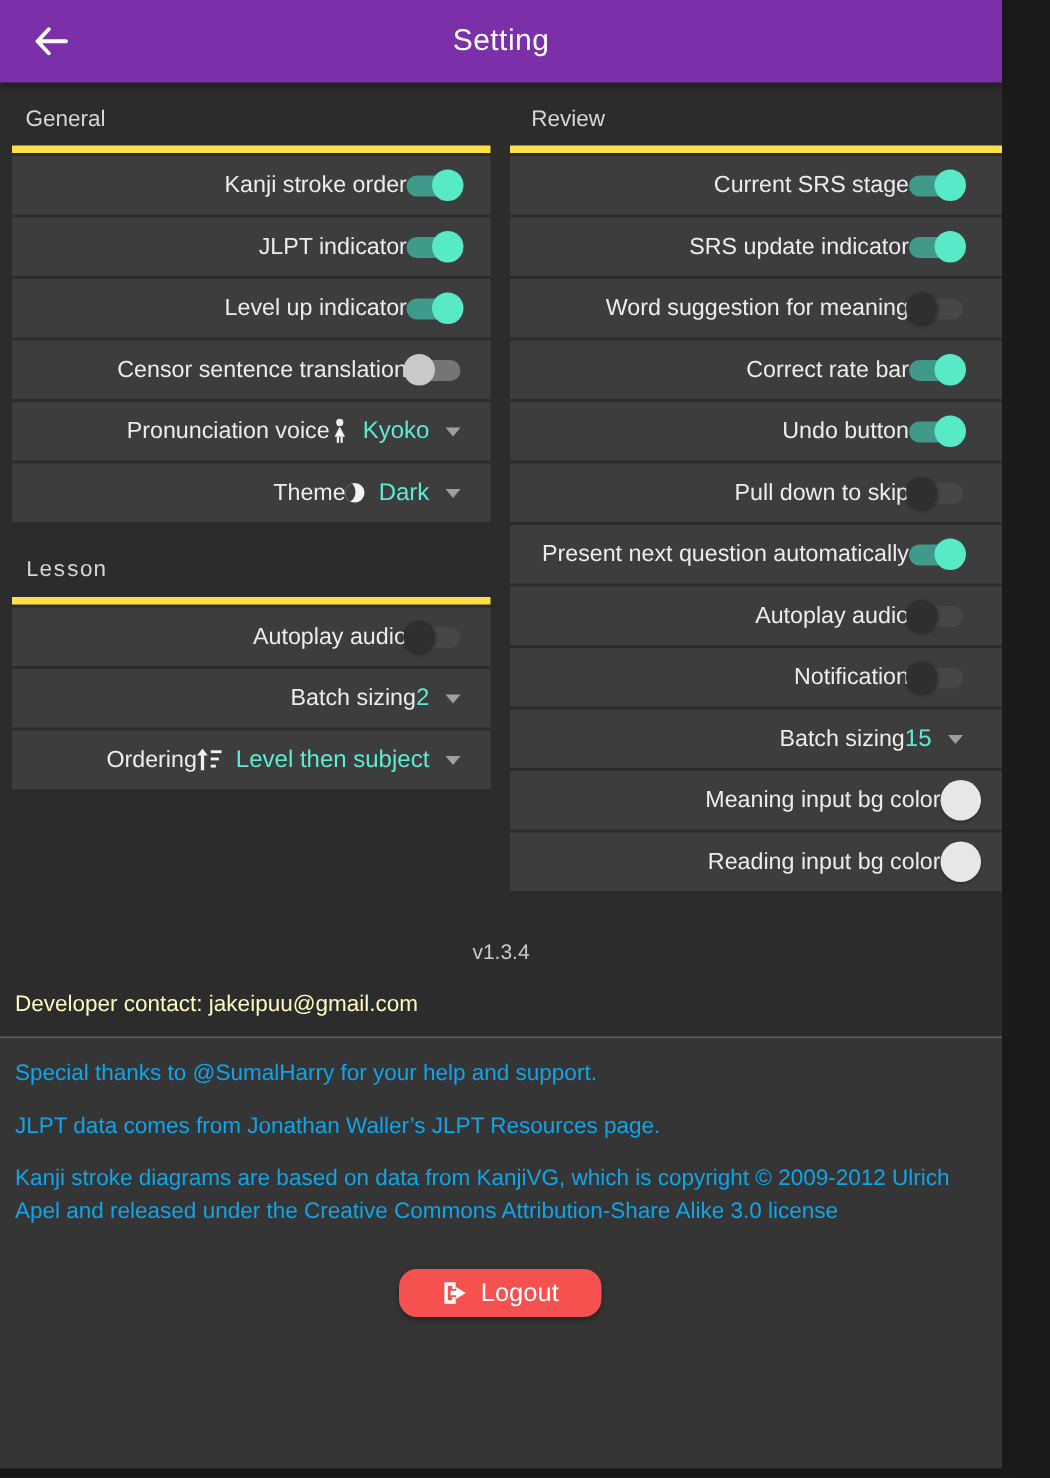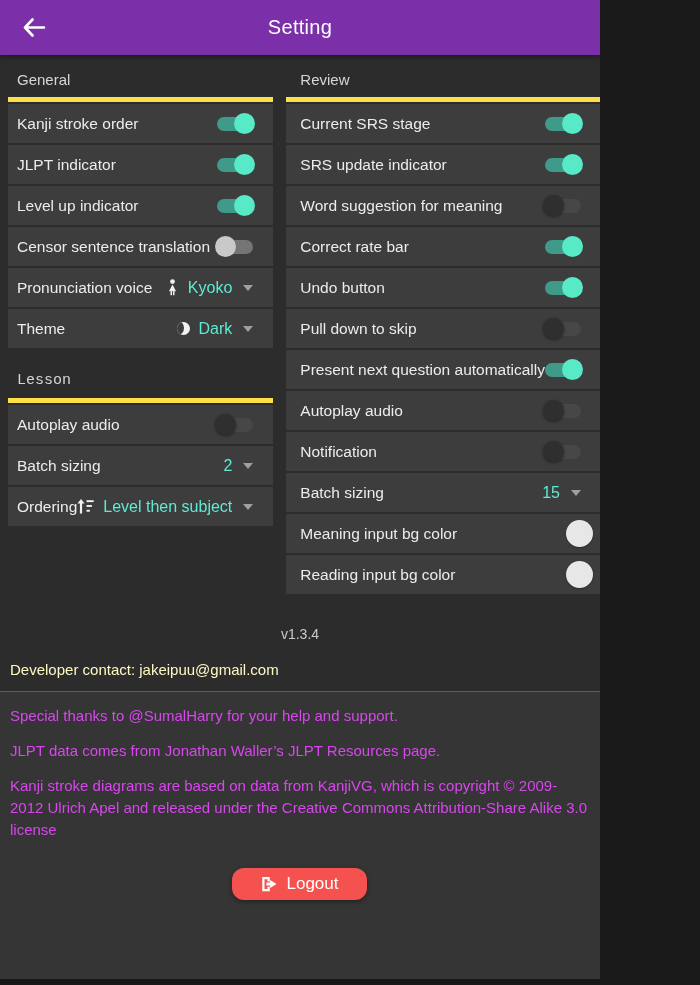--- a/index.html
+++ b/index.html
@@ -1,34 +1,34 @@
 <!DOCTYPE html>
 <html><head>
 <meta charset="utf-8">
 <style>
   * { margin:0; padding:0; box-sizing:border-box; }
   html,body { background:#1a1a1a; }
   body { font-family:"Liberation Sans", sans-serif; }
-  .app { position:relative; width:600px; height:985px; background:#2c2c2c; overflow:hidden; display:flex; flex-direction:column; }
+  .app { position:relative; width:668px; height:985px; background:#2c2c2c; overflow:hidden; display:flex; flex-direction:column; }
 
   
   .header { height:55px; background:#7b2fa8; display:flex; align-items:center; position:relative; box-shadow:0 2px 5px rgba(0,0,0,.4); flex:0 0 auto; z-index:2; }
   .back-btn { position:absolute; left:14px; top:0; height:55px; width:40px; display:flex; align-items:center; justify-content:center; cursor:pointer; background:none; border:none; }
   .header-title { flex:1; text-align:center; color:#ffffff; font-size:20px; letter-spacing:.3px; }
 
   
   .content { display:flex; align-items:flex-start; padding-left:8px; flex:0 0 auto; }
   .col-left  { width:335px; }
   .col-right { width:344px; margin-left:13px; }
 
   .section-title { padding:16px 0 9px 9px; font-size:15px; color:#d6d6d6; border-bottom:5px solid #fde047; margin-bottom:2px; }
   .section-title.spaced { padding-top:22px;font-family:Liberation Mono, monospace; }
   .col-right .section-title { padding-left:14px; }
 
-  .row { height:39px; margin-bottom:2px; background:#3d3d3d; display:flex; align-items:center; padding:0 20px 0 9px; }
+  .row { height:39px; margin-bottom:2px; background:#3d3d3d; display:flex; align-items:center; padding:0 20px 0 9px;text-align:right; }
   .col-right .row { padding:0 26px 0 14px; }
   .lbl { flex:1; font-size:15.5px; color:#ececec; white-space:nowrap; }
 
   
   .toggle { position:relative; width:36px; height:14px; border-radius:7px; flex:0 0 auto; cursor:pointer; }
   .toggle .knob { position:absolute; top:-3.5px; width:21px; height:21px; border-radius:50%; }
   .toggle.on  { background:#3f9a89; }  .toggle.on  .knob { right:-2px; background:#58e9c6; }
   .toggle.off { background:#757575; }  .toggle.off .knob { left:-2px;  background:#c9c9c9; }
   .toggle.dim { background:#474747; }  .toggle.dim .knob { left:-2px;  background:#2f2f2f; box-shadow:0 1px 3px rgba(0,0,0,.45); }
 
@@ -40,21 +40,21 @@
   .moon { width:13px; height:13px; border-radius:50%; background:#f2f2f2; position:relative; overflow:hidden; display:inline-block; }
   .moon::after { content:""; position:absolute; width:12px; height:14px; border-radius:50%; background:#3d3d3d; left:-5px; top:-1px; }
 
   
   .swatch { width:27px; height:27px; border-radius:50%; background:#e7e7e7; margin-right:-12px; flex:0 0 auto; cursor:pointer; box-shadow:0 1px 2px rgba(0,0,0,.3); }
 
   
   .version { margin-top:30px; text-align:center; font-size:14px; color:#c9c9c9; }
   .dev-contact { margin:19px 0 13px 10px; font-size:15px; color:#fef9c3; }
   .thanks { flex:1; background:#353535; border-top:1px solid #5c5c5c; padding:13px 12px 0 10px; position:relative; }
-  .thanks p { font-size:15px; color:#d946ef; margin-bottom:13px; line-height:22px; }
+  .thanks p { font-size:15px; color:#0ea5e9; margin-bottom:13px; line-height:22px; }
   .logout-btn { display:flex; align-items:center; gap:9px; margin:27px auto 0; width:fit-content; background:#f5514f; border:none; border-radius:12px; padding:6px 28px; color:#ffffff; font-size:17px; font-family:"Liberation Sans",sans-serif; cursor:pointer; box-shadow:0 2px 5px rgba(0,0,0,.35); }
   .bottom-edge { position:absolute; left:0; right:0; bottom:0; height:6px; background:#181818; }
 </style>
 </head>
 <body>
 
 <div class="app">
 
   <div class="header">
     <button class="back-btn">

